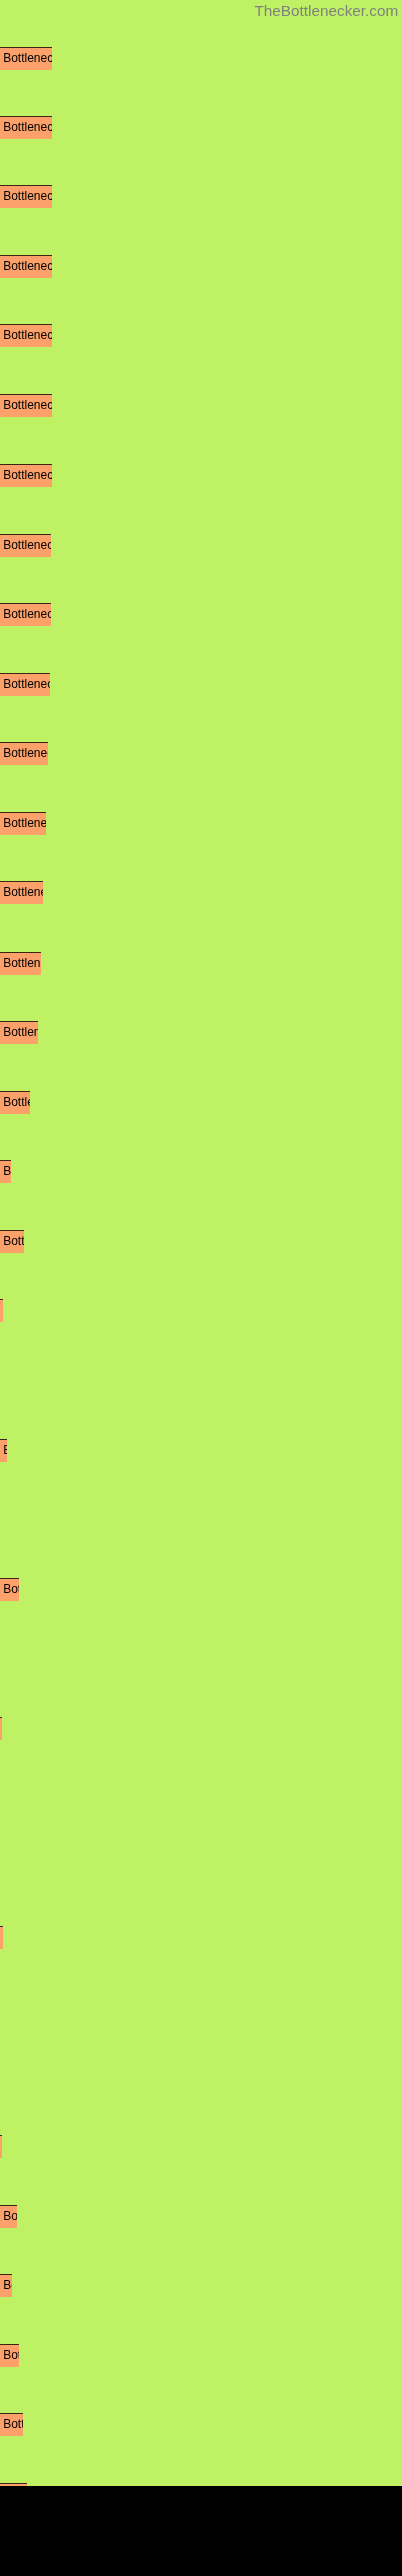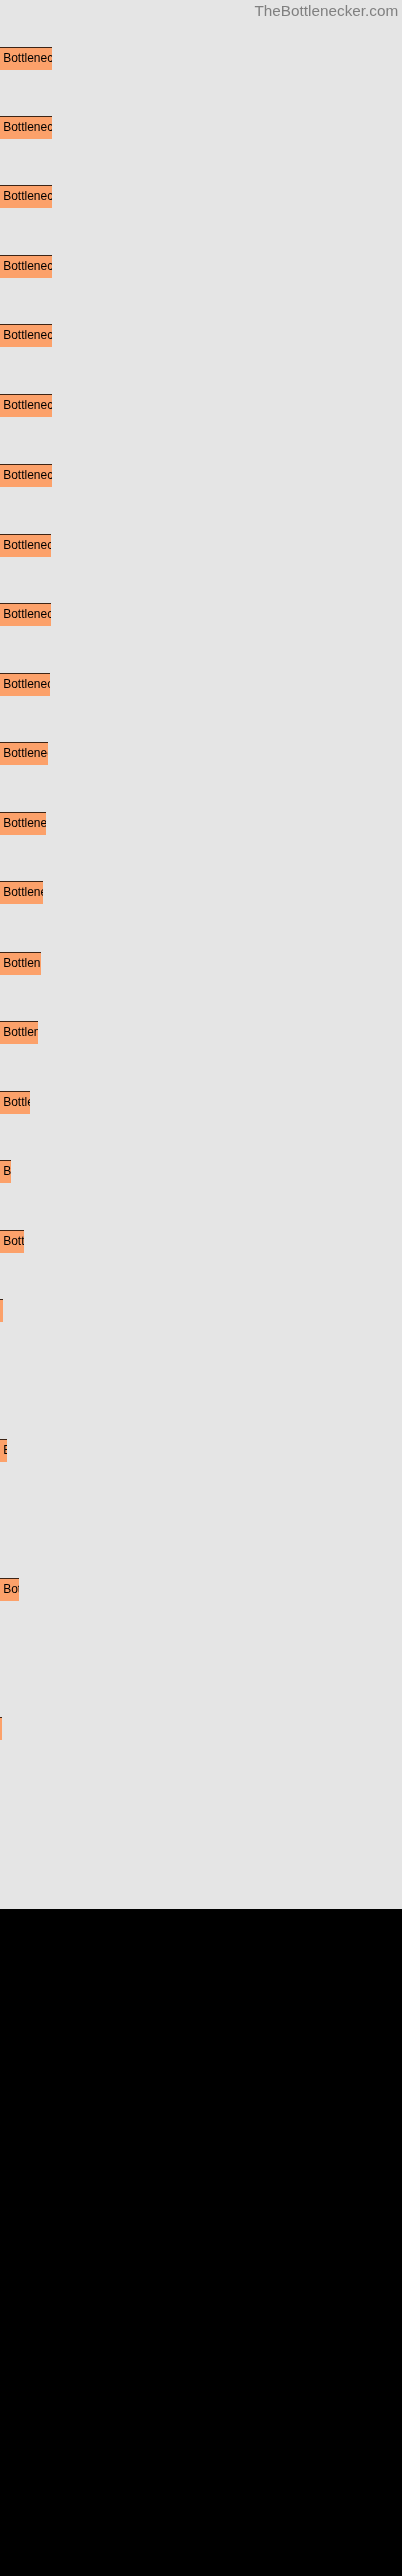--- a/index.html
+++ b/index.html
@@ -3,22 +3,22 @@
 <meta charset="utf-8">
 <style>
   html, body {
     margin: 0;
     padding: 0;
     background: #000000;
   }
   #page {
     position: relative;
     width: 403px;
-    height: 1909px;
-    background: #e5e5e5;
+    height: 2486px;
+    background: #bef264;
     overflow: hidden;
     font-family: "Liberation Sans", sans-serif;
   }
   #site-title {
     position: absolute;
     top: 1.6px;
     right: 4.8px;
     color: #808080;
     font-size: 15.3px;
     font-family: "Liberation Sans", sans-serif;

